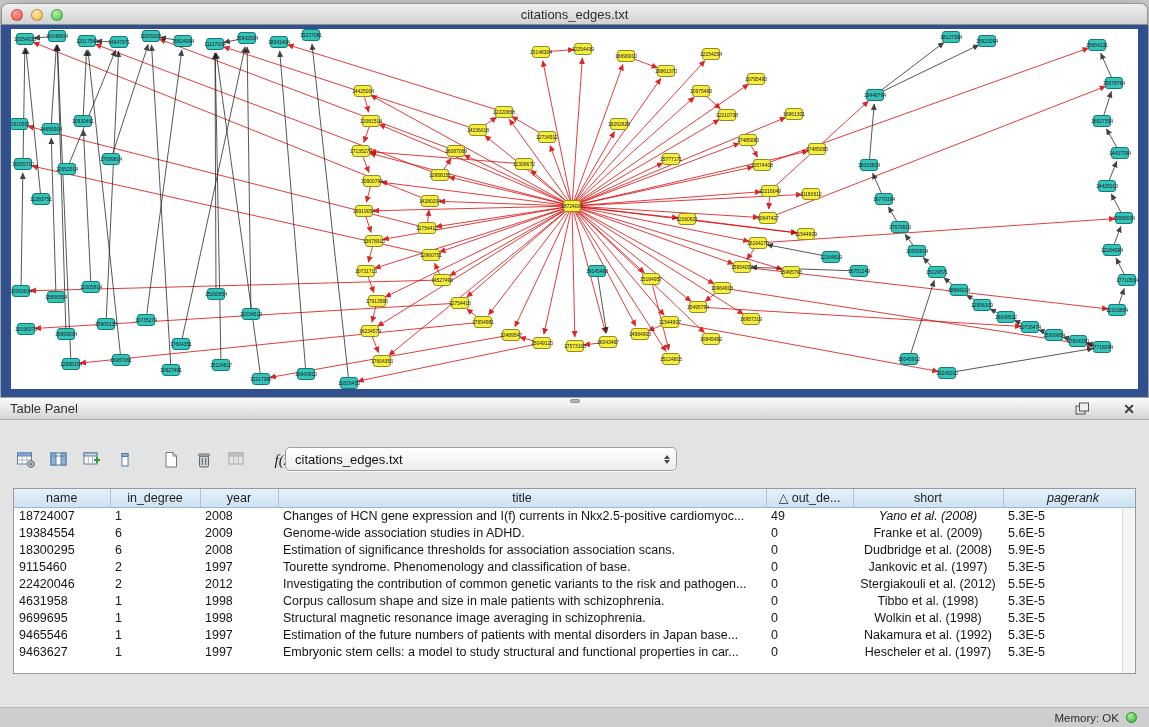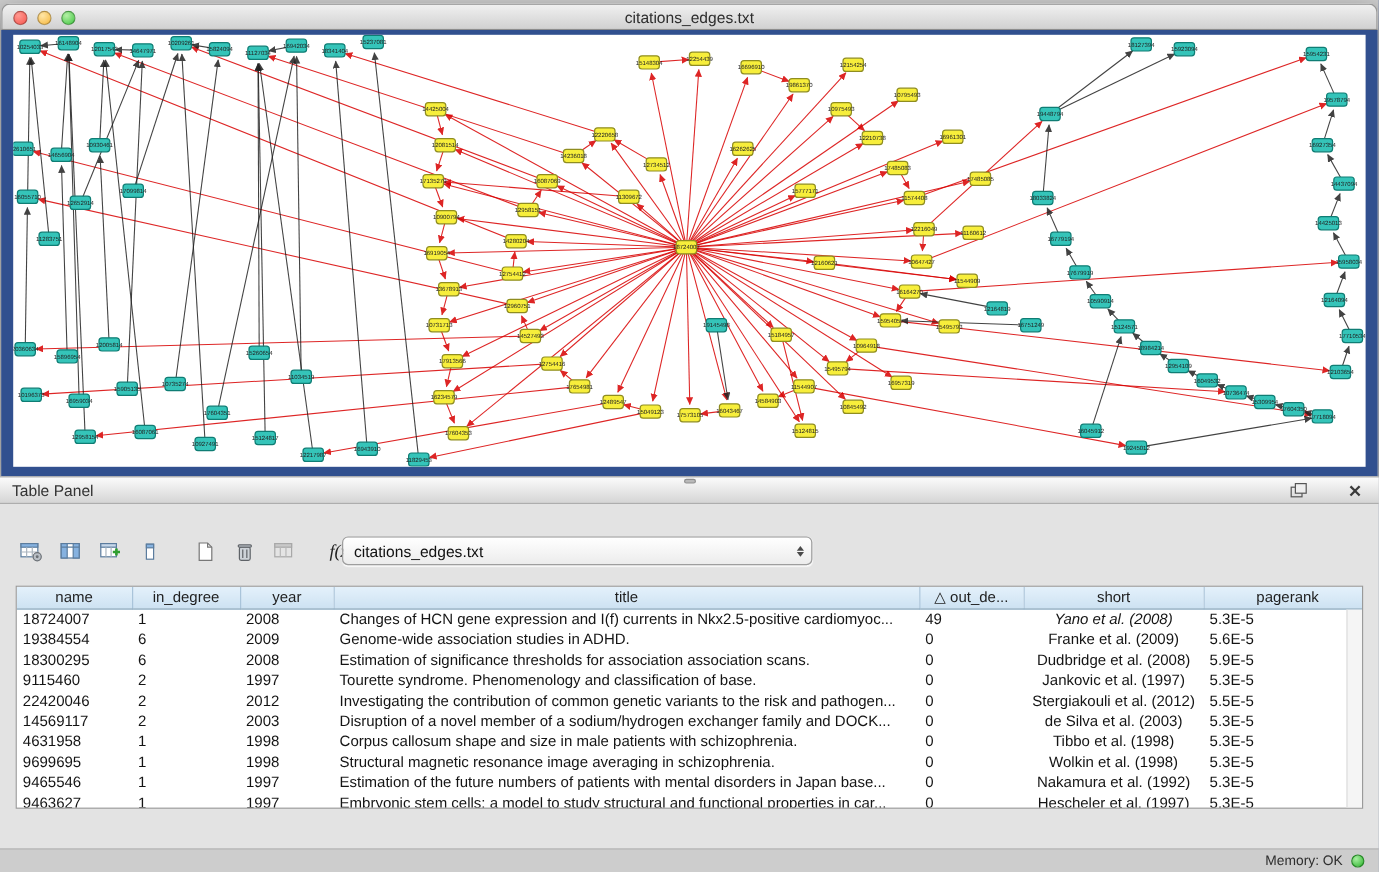--- a/index.html
+++ b/index.html
@@ -840,21 +840,21 @@
   <div class="table-box">
     <table class="data">
       <thead>
           <tr id="thead-row">
             <th style="width: 96px;">name</th>
             <th style="width: 90px;">in_degree</th>
             <th style="width: 78px;">year</th>
             <th style="width: 488px;">title</th>
             <th style="width: 87px;">△ out_de...</th>
             <th style="width: 150px;">short</th>
-            <th style="width: 140px;">pagerank</th>
+            <th style="width: 140px; font-style: italic;">pagerank</th>
           </tr>
         </thead>
       <tbody id="tbody">
           <tr>
             <td style="text-align: left;">18724007</td>
             <td style="text-align: left;">1</td>
             <td style="text-align: left;">2008</td>
             <td style="text-align: left;">Changes of HCN gene expression and I(f) currents in Nkx2.5-positive cardiomyoc...</td>
             <td style="text-align: left;">49</td>
             <td style="text-align: center; font-style: italic;">Yano et al. (2008)</td>
@@ -890,29 +890,20 @@
           <tr>
             <td style="text-align: left;">22420046</td>
             <td style="text-align: left;">2</td>
             <td style="text-align: left;">2012</td>
             <td style="text-align: left;">Investigating the contribution of common genetic variants to the risk and pathogen...</td>
             <td style="text-align: left;">0</td>
             <td style="text-align: center;">Stergiakouli et al. (2012)</td>
             <td style="text-align: left;">5.5E-5</td>
           </tr>
           <tr>
-            <td style="text-align: left;">14569117</td>
-            <td style="text-align: left;">2</td>
-            <td style="text-align: left;">2003</td>
-            <td style="text-align: left;">Disruption of a novel member of a sodium/hydrogen exchanger family and DOCK...</td>
-            <td style="text-align: left;">0</td>
-            <td style="text-align: center;">de Silva et al. (2003)</td>
-            <td style="text-align: left;">5.3E-5</td>
-          </tr>
-          <tr>
             <td style="text-align: left;">4631958</td>
             <td style="text-align: left;">1</td>
             <td style="text-align: left;">1998</td>
             <td style="text-align: left;">Corpus callosum shape and size in male patients with schizophrenia.</td>
             <td style="text-align: left;">0</td>
             <td style="text-align: center;">Tibbo et al. (1998)</td>
             <td style="text-align: left;">5.3E-5</td>
           </tr>
           <tr>
             <td style="text-align: left;">9699695</td>

